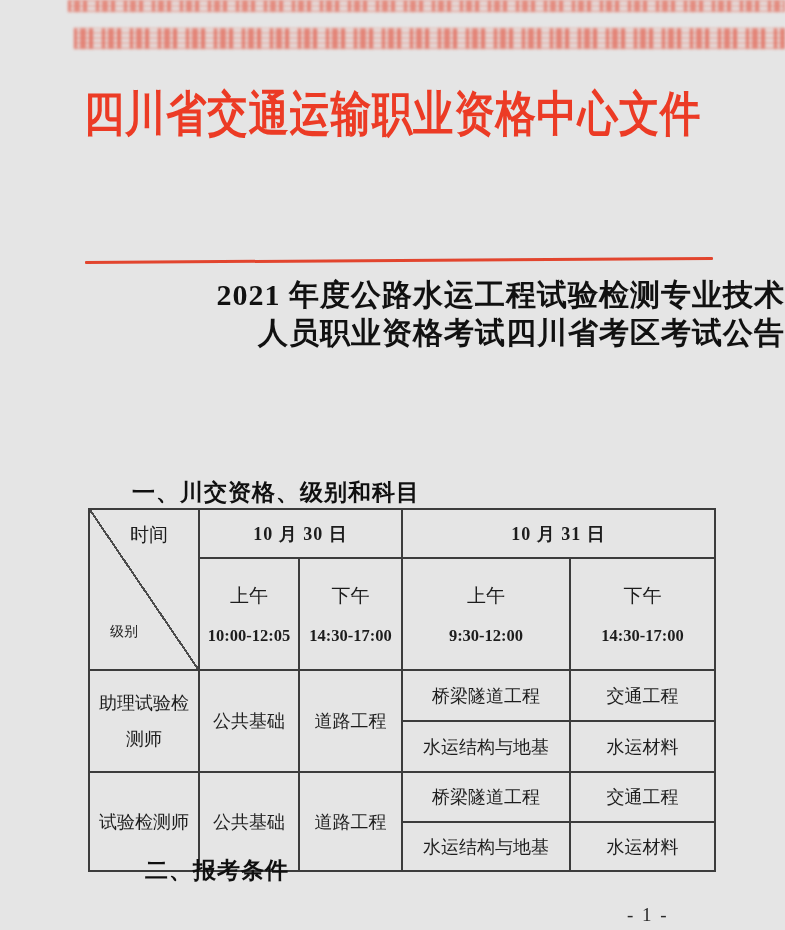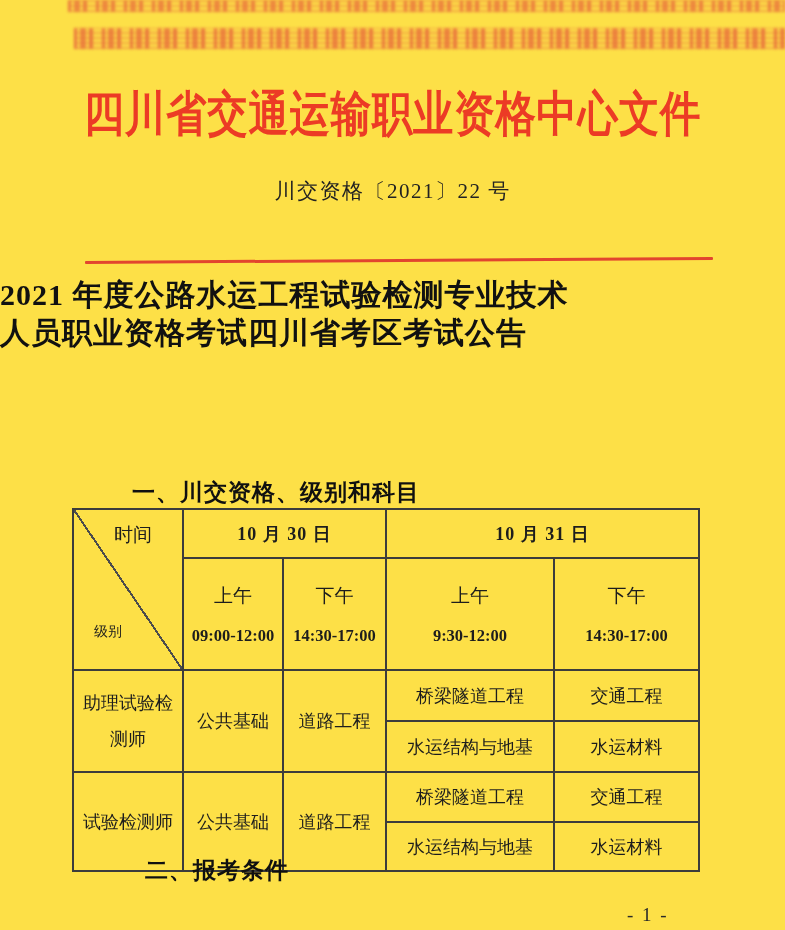--- a/index.html
+++ b/index.html
@@ -1,20 +1,20 @@
 <!DOCTYPE html>
 <html><head>
 <meta charset="utf-8">
 <style>
   * { margin:0; padding:0; box-sizing:border-box; }
   html,body { background:#ffffff; }
   .page {
     position:relative;
     width:785px; height:930px;
-    background:#fde047;
+    background:#e5e5e5;
     overflow:hidden;
     font-family:"Liberation Serif","DejaVu Serif",serif;
     color:#1d1d1d;
   }
 
   
   .bleed {
     position:absolute; right:0;
     filter:blur(1.4px); opacity:.7;
     background-image:
@@ -44,21 +44,21 @@
   }
 
   .red-line {
     position:absolute; top:259px; left:85px; width:628px; height:3px;
     background:#e2452e; border-radius:1px;
     transform:rotate(-0.35deg);
   }
 
   .doc-title {
     position:absolute; top:276px; left:0; width:785px;
-    text-align:left;
+    text-align:right;
     font-size:30px; font-weight:bold; line-height:38px;
     color:#111; letter-spacing:1px;
   }
 
   .body-par {
     position:absolute; top:381px; left:75px; width:638px;
     font-size:23px; line-height:37.5px;
     text-indent:2em; text-align:justify;
     color:#1b1b1b;
   }
@@ -66,21 +66,21 @@
   .heading {
     position:absolute;
     font-family:"Liberation Sans","DejaVu Sans",sans-serif;
     font-weight:700; font-size:23px; color:#101010;
     letter-spacing:1px;
   }
   .heading-1 { top:477px; left:132px; }
   .heading-2 { top:855px; left:145px; }
 
   table.sched {
-    position:absolute; top:508px; left:72px; width:626px;
+    position:absolute; top:508px; left:88px; width:626px;
     border-collapse:collapse; table-layout:fixed;
     color:#1d1d1d;
   }
   table.sched td {
     border:2px solid #3c3c3c;
     text-align:center; vertical-align:middle;
     font-size:18px; padding:0 6px;
     overflow:hidden;
   }
   tr.r-date   { height:49px; }
@@ -115,21 +115,20 @@
 </head>
 <body>
 
 <div class="page">
 
   <div class="bleed bleed-1"></div>
   <div class="bleed bleed-2"></div>
 
   <div class="masthead">四川省交通运输职业资格中心文件</div>
 
-  <div class="doc-number">川交资格〔2021〕22 号</div>
 
   <div class="red-line"></div>
 
   <div class="doc-title">
     <div>2021 年度公路水运工程试验检测专业技术</div>
     <div>人员职业资格考试四川省考区考试公告</div>
   </div>
 
 
   <div class="heading heading-1">一、川交资格、级别和科目</div>
@@ -147,21 +146,21 @@
         <td class="corner" rowspan="2">
           <span class="corner-time">时间</span>
           <span class="corner-level">级别</span>
         </td>
         <td class="date-cell" colspan="2">10 月 30 日</td>
         <td class="date-cell" colspan="2">10 月 31 日</td>
       </tr>
       <tr class="r-sess">
         <td class="sess-cell">
           <div class="period">上午</div>
-          <div class="time">09:00-12:00</div>
+          <div class="time">10:00-12:05</div>
         </td>
         <td class="sess-cell">
           <div class="period">下午</div>
           <div class="time">14:30-17:00</div>
         </td>
         <td class="sess-cell">
           <div class="period">上午</div>
           <div class="time">9:30-12:00</div>
         </td>
         <td class="sess-cell">

